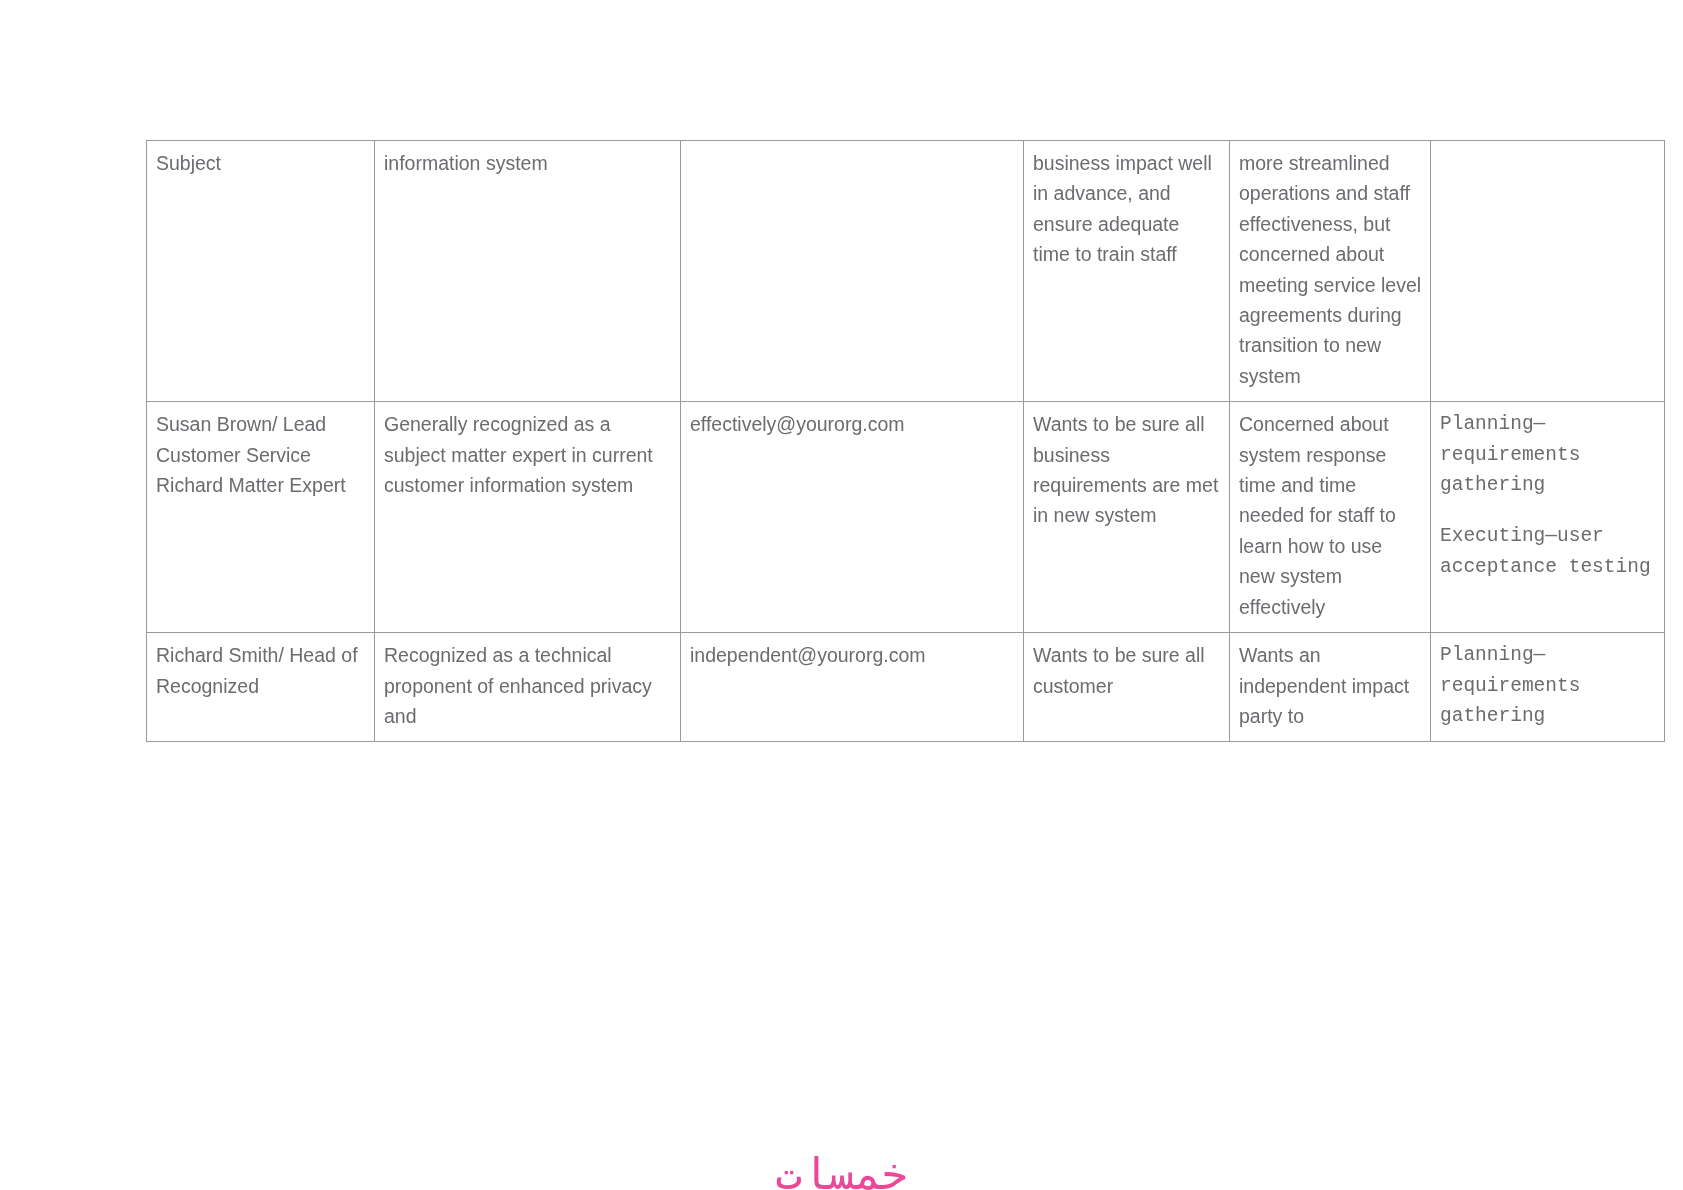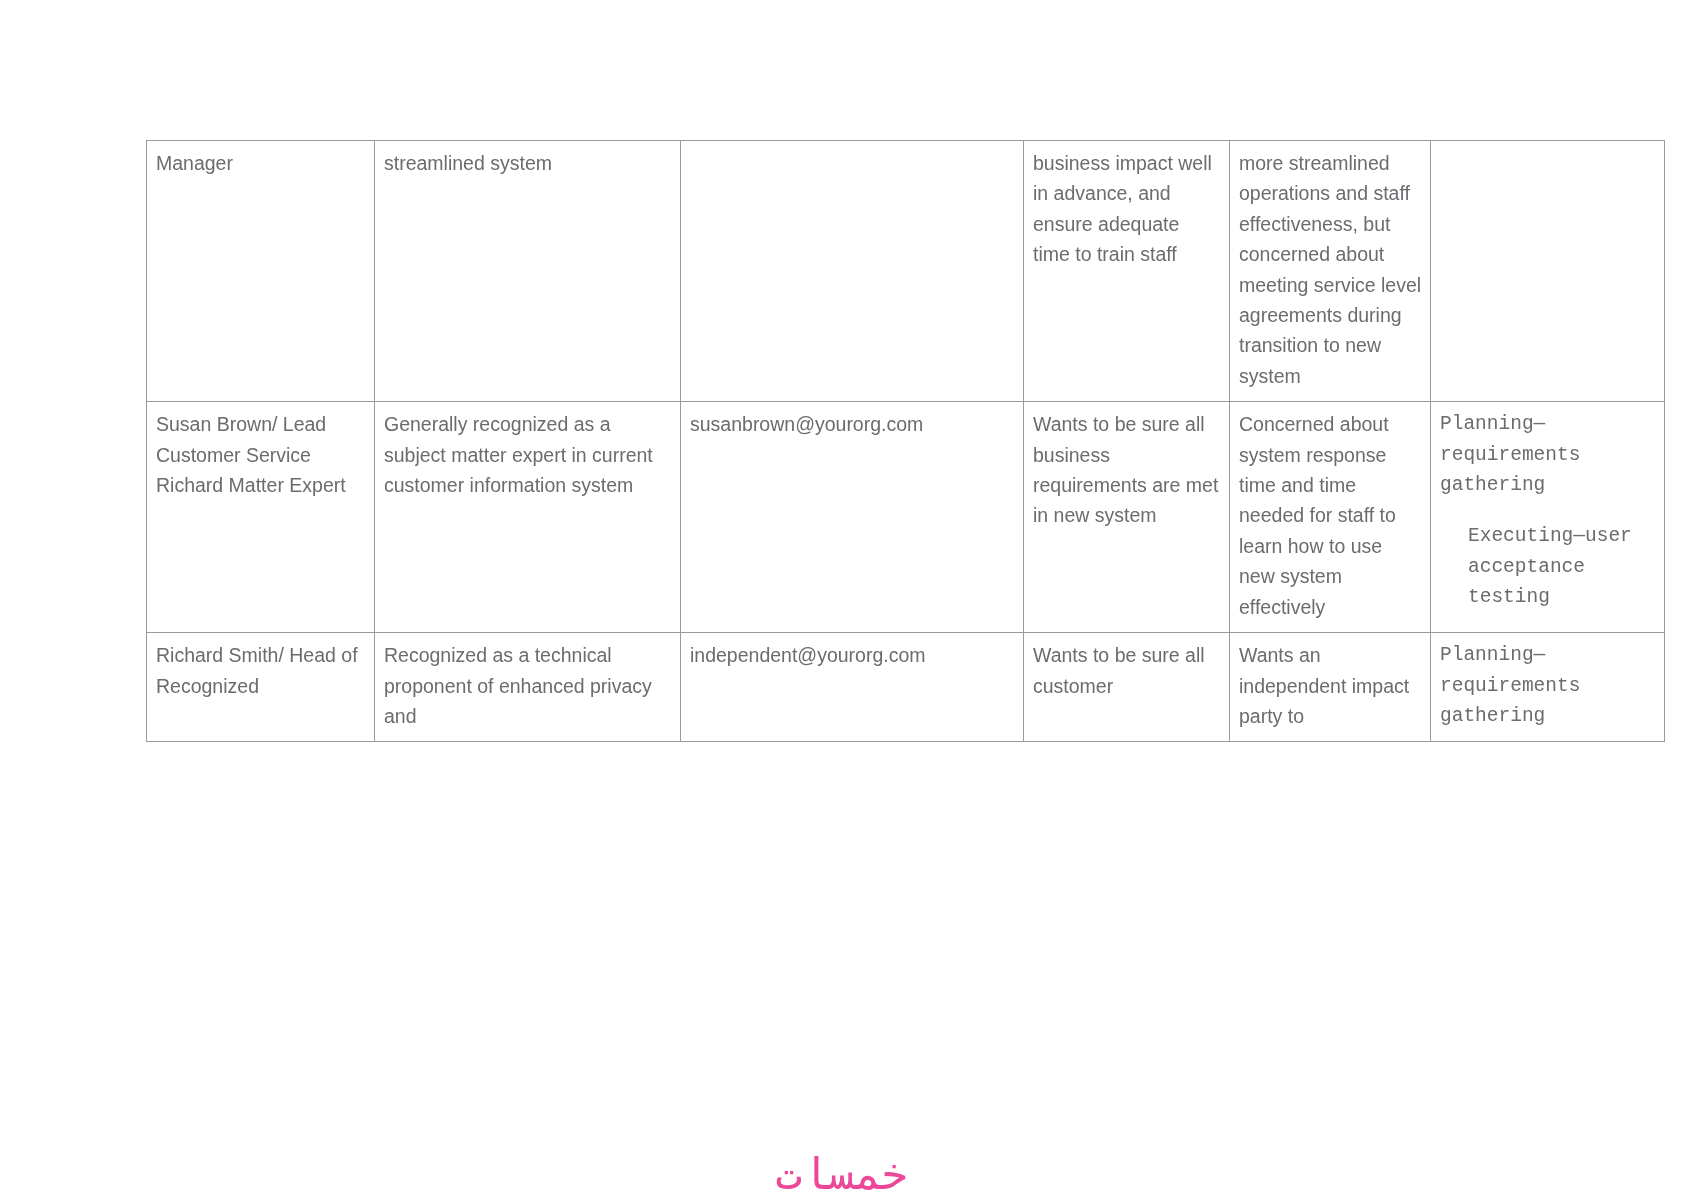--- a/index.html
+++ b/index.html
@@ -43,21 +43,21 @@
     font-weight: 400;
   }
   td.c0 { width: 210px; }
   td.c1 { width: 288px; }
   td.c2 { width: 325px; }
   td.c3 { width: 188px; margin-top: 16px; }
   td.c4 { width: 183px; }
   td.c5 { width: 216px; }
 
   .cell-para { margin: 0; font-family: Liberation Mono, monospace; }
-  .cell-para + .cell-para { margin-top: 21px; margin-left: 28px; }
+  .cell-para + .cell-para { margin-top: 21px; }
 
   .watermark {
     position: absolute;
     left: 0;
     top: 1122px;
     width: 1683px;
     text-align: center;
     font-size: 44px;
     color: #ec4899;
     letter-spacing: 1px;
@@ -68,31 +68,31 @@
 </style>
 </head>
 <body>
 
 <div class="page">
 
   <div class="doc-table-wrap">
     <table class="doc-table">
       <tbody>
         <tr>
-          <td class="c0">Manager</td>
-          <td class="c1">streamlined system</td>
+          <td class="c0">Subject</td>
+          <td class="c1">information system</td>
           <td class="c2"></td>
           <td class="c3">business impact well in advance, and ensure adequate time to train staff</td>
           <td class="c4">more streamlined operations and staff effectiveness, but concerned about meeting service level agreements during transition to new system</td>
           <td class="c5"></td>
         </tr>
         <tr>
           <td class="c0">Susan Brown/ Lead Customer Service Richard Matter Expert</td>
           <td class="c1">Generally recognized as a subject matter expert in current customer information system</td>
-          <td class="c2">susanbrown@yourorg.com</td>
+          <td class="c2">effectively@yourorg.com</td>
           <td class="c3">Wants to be sure all business requirements are met in new system</td>
           <td class="c4">Concerned about system response time and time needed for staff to learn how to use new system effectively</td>
           <td class="c5">
             <p class="cell-para">Planning—requirements gathering</p>
             <p class="cell-para">Executing—user acceptance testing</p>
           </td>
         </tr>
         <tr>
           <td class="c0">Richard Smith/ Head of Recognized</td>
           <td class="c1">Recognized as a technical proponent of enhanced privacy and</td>

